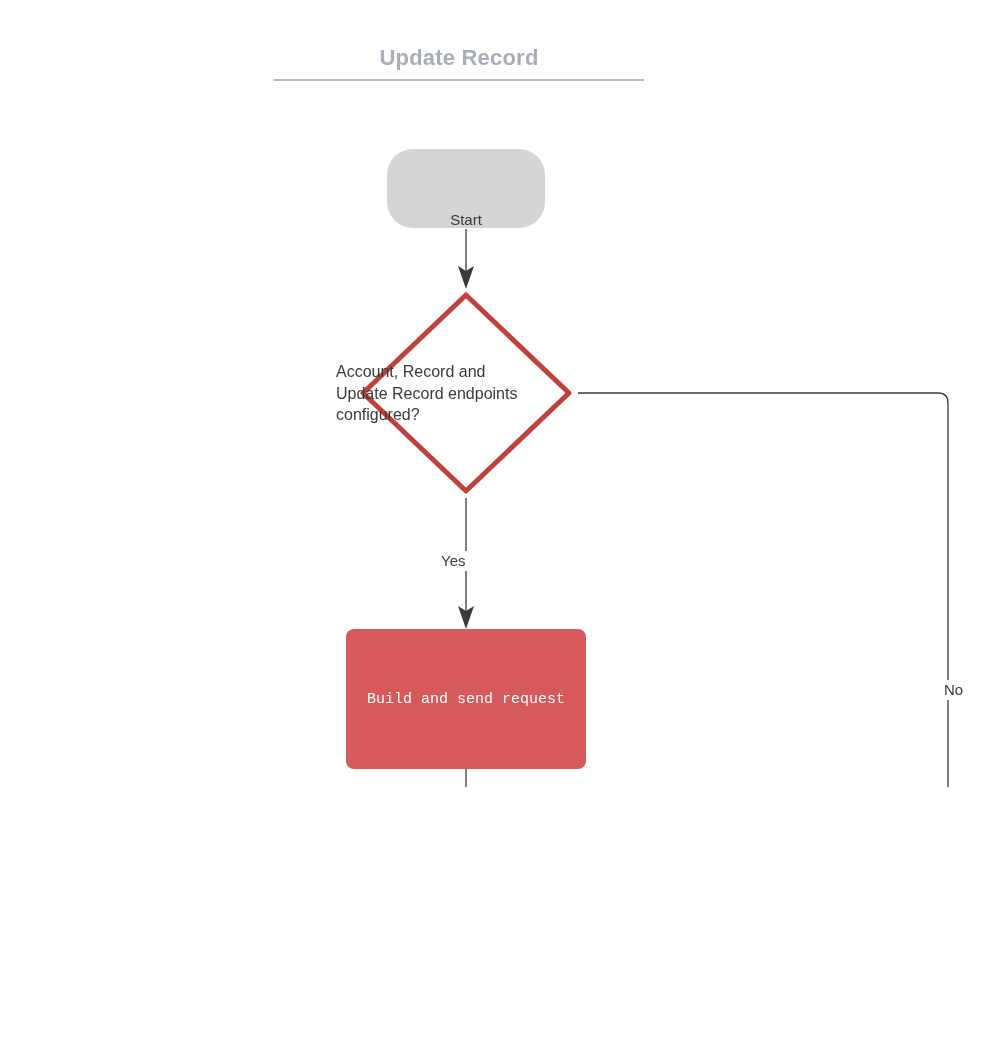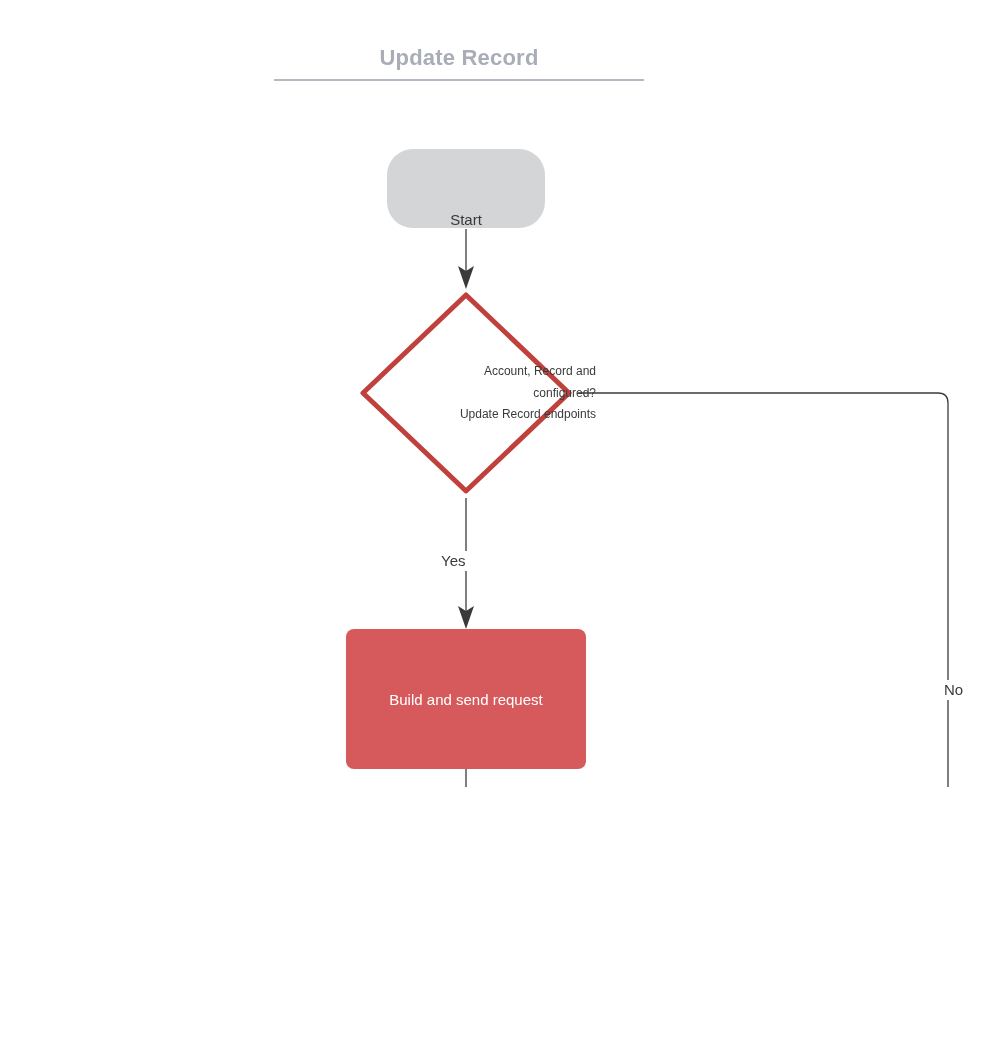--- a/index.html
+++ b/index.html
@@ -87,39 +87,40 @@
     width: 220px;
     height: 210px;
     overflow: visible;
   }
   #node-decision .decision-text {
     position: absolute;
     left: -20px;
     top: 50%;
     width: 260px;
     transform: translateY(-50%);
-    text-align: right;
-    font-size: 12px;
+    text-align: left;
+    font-size: 16px;
     line-height: 21.5px;
     color: #3a3a3a;
     white-space: nowrap;
   }
 
   
   #node-process {
     position: absolute;
     left: 346px;
     top: 629px;
     width: 240px;
     height: 140px;
     background: #d65a5c;
     border-radius: 8px;
     display: flex;
     align-items: center;
     justify-content: center;
+    font-family: Liberation Mono, monospace;
   }
   #node-process .p-text {
     font-size: 15px;
     color: #ffffff;
     text-align: center;
     line-height: 21px;
   }
 
   
   #connectors {
@@ -194,22 +195,22 @@
   <div class="terminator" id="node-start">
     <span class="t-text">Start</span>
   </div>
 
   <div id="node-decision">
     <svg viewBox="0 0 220 210" xmlns="http://www.w3.org/2000/svg">
       <path d="M110 7 L213 105 L110 203 L7 105 Z" fill="#ffffff" stroke="#c0413c" stroke-width="5" stroke-linejoin="round"></path>
     </svg>
     <div class="decision-text">
       <div>Account, Record and</div>
+      <div>Update Record endpoints</div>
       <div>configured?</div>
-      <div>Update Record endpoints</div>
     </div>
   </div>
 
   <div id="node-process">
     <span class="p-text">Build and send request</span>
   </div>
 
 
   <div class="edge-label" id="edge-label-yes">Yes</div>
   <div class="edge-label" id="edge-label-no">No</div>

